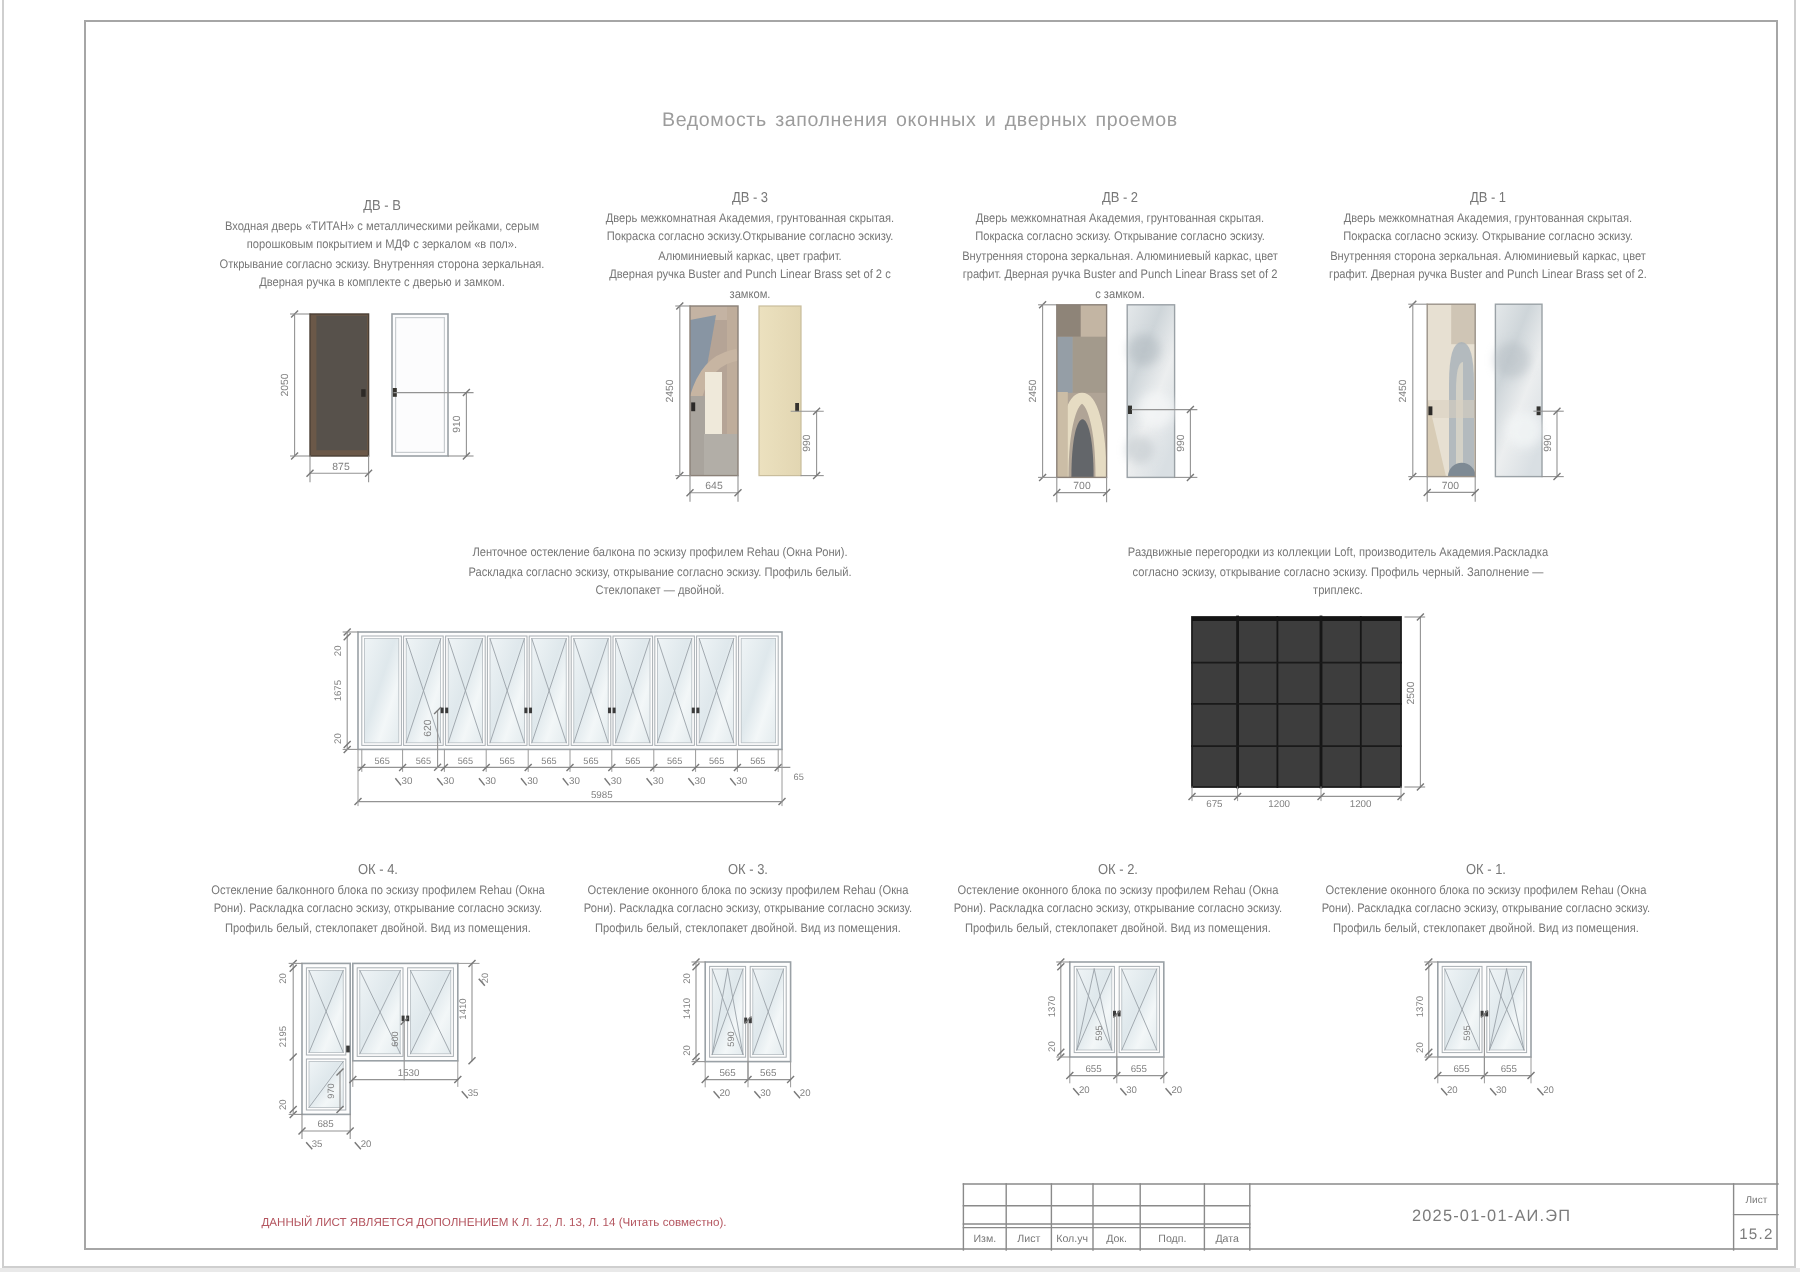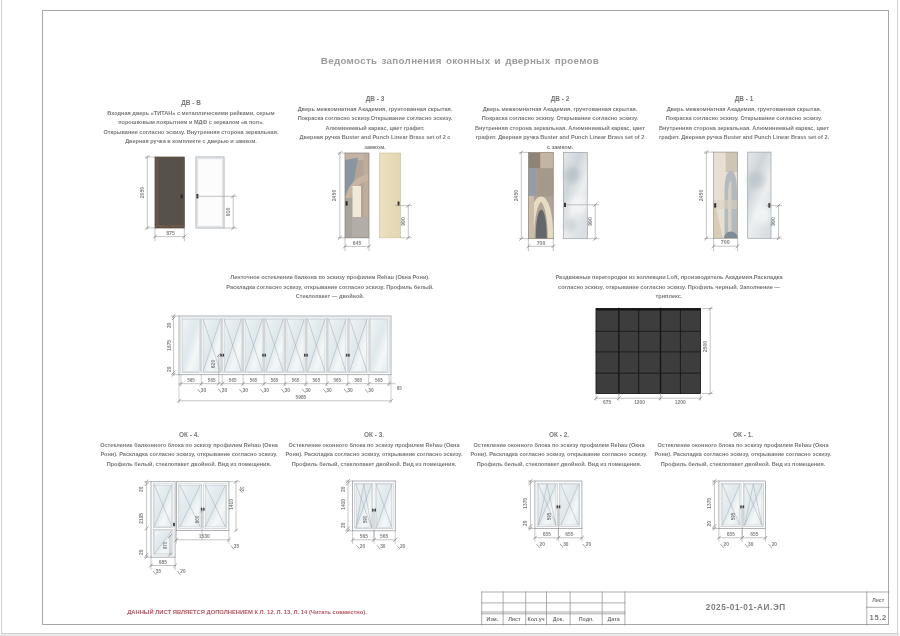--- a/index.html
+++ b/index.html
@@ -1,17 +1,17 @@
 <!DOCTYPE html>
 <html><head><meta charset="utf-8">
 <style>
 html,body{margin:0;padding:0;width:900px;height:636px;background:#fff;overflow:hidden;}
 *{box-sizing:border-box;}
 body{font-family:"Liberation Sans",sans-serif;}
-#page{position:absolute;left:0;top:0;width:900px;height:636px;font-weight:bold;}
+#page{position:absolute;left:0;top:0;width:900px;height:636px;}
 .edge{position:absolute;background:#cfcfcf;}
 #frame{position:absolute;left:42px;top:10px;width:847px;height:615px;border:1px solid #a6a6a6;}
 #title{position:absolute;left:0;top:55px;width:920px;text-align:center;font-size:9.8px;letter-spacing:0.3px;word-spacing:1.2px;color:#9c9c9c;}
 .tblk{position:absolute;text-align:center;font-size:6.2px;line-height:9.6px;color:#777;white-space:nowrap;transform:scaleX(0.9);transform-origin:50% 0;}
 .tblk .hd{font-size:7.2px;}
 #rednote{position:absolute;left:97px;top:608.5px;width:300px;text-align:center;font-size:5.8px;color:#b4555f;white-space:nowrap;}
 svg text{font-family:"Liberation Sans",sans-serif;}
 .dx{fill:#828282;}
 .tt{fill:#777;}
 .tt2{fill:#7c7c7c;letter-spacing:0.6px;}

